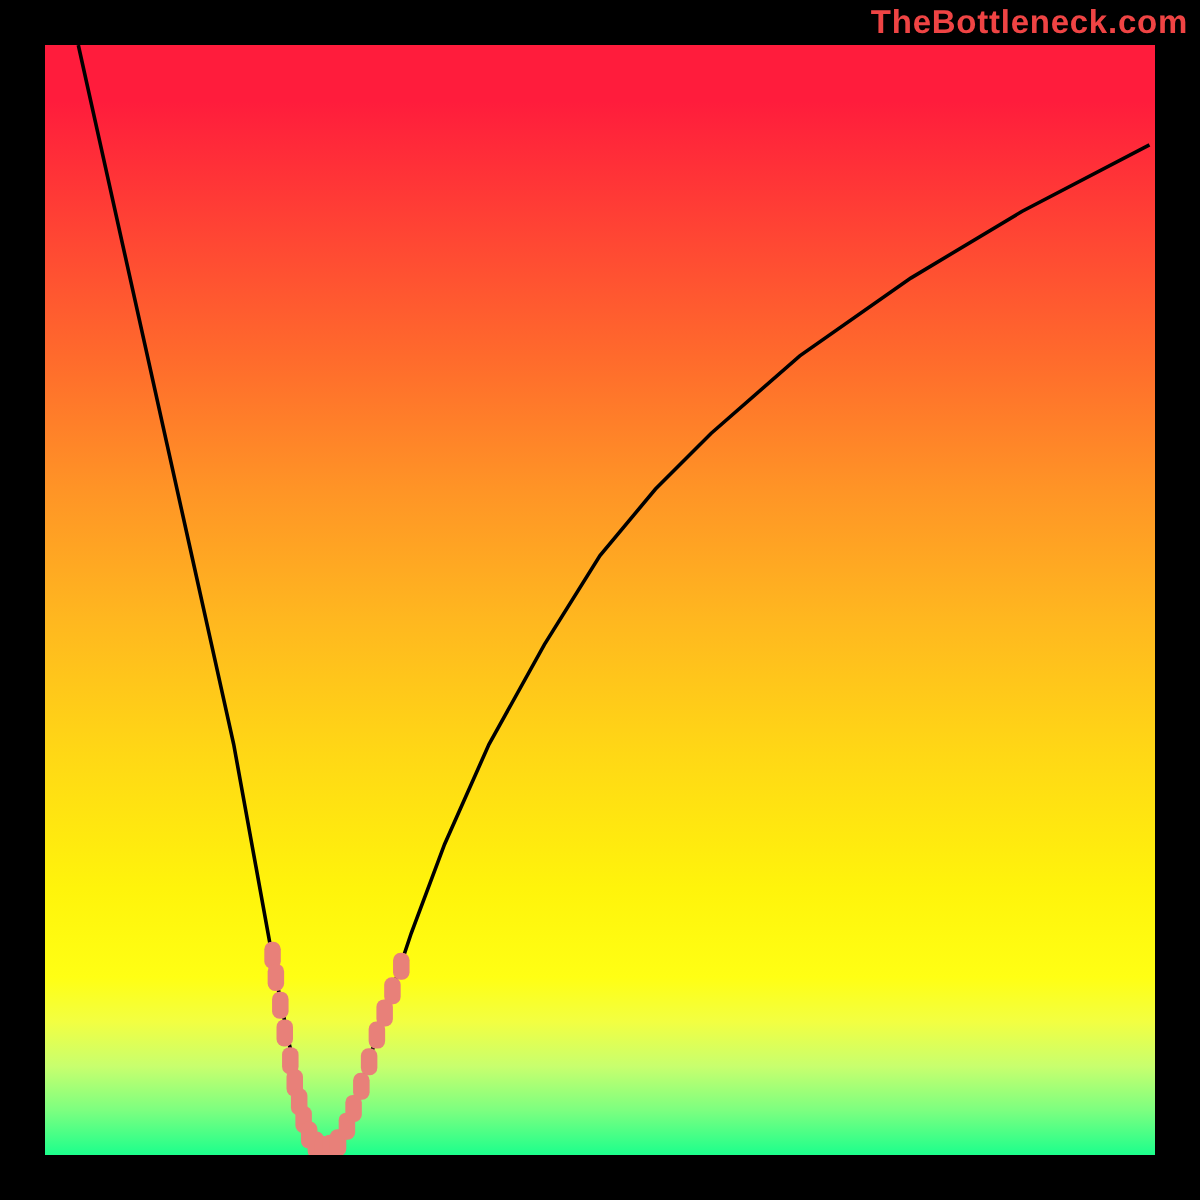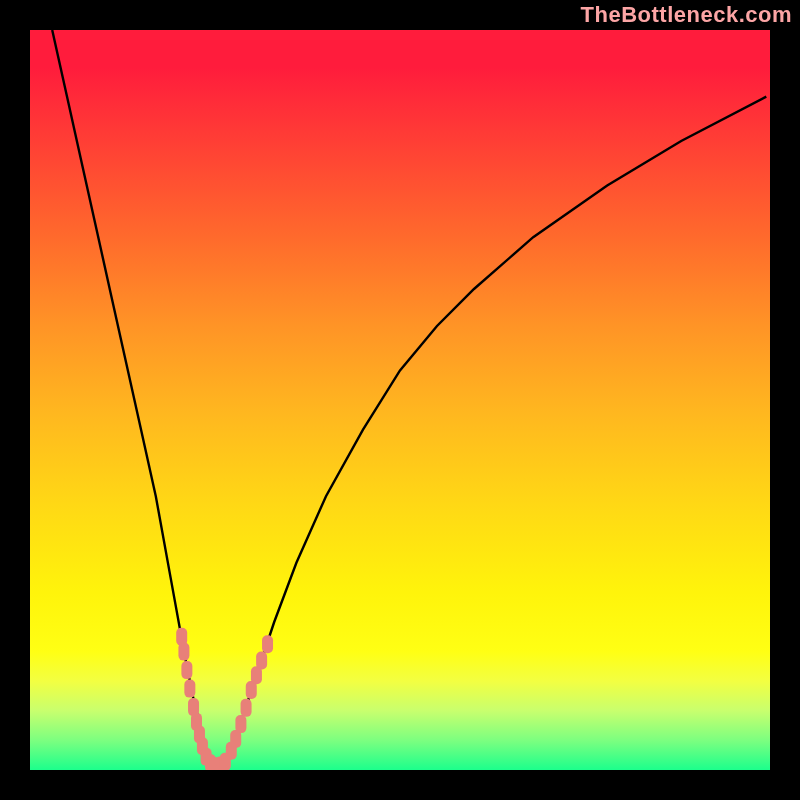--- a/index.html
+++ b/index.html
@@ -34,21 +34,21 @@
     );
     overflow: hidden;
   }
   .watermark {
     position: absolute;
     top: 2px;
     right: 8px;
     font-family: Arial, Helvetica, sans-serif;
     font-size: 22px;
     font-weight: bold;
-    color: #fca5a5;
+    color: #ef4444;
     letter-spacing: 0.5px;
     z-index: 10;
   }
   svg.curve {
     position: absolute;
     left: 0;
     top: 0;
     width: 740px;
     height: 740px;
     overflow: visible;

